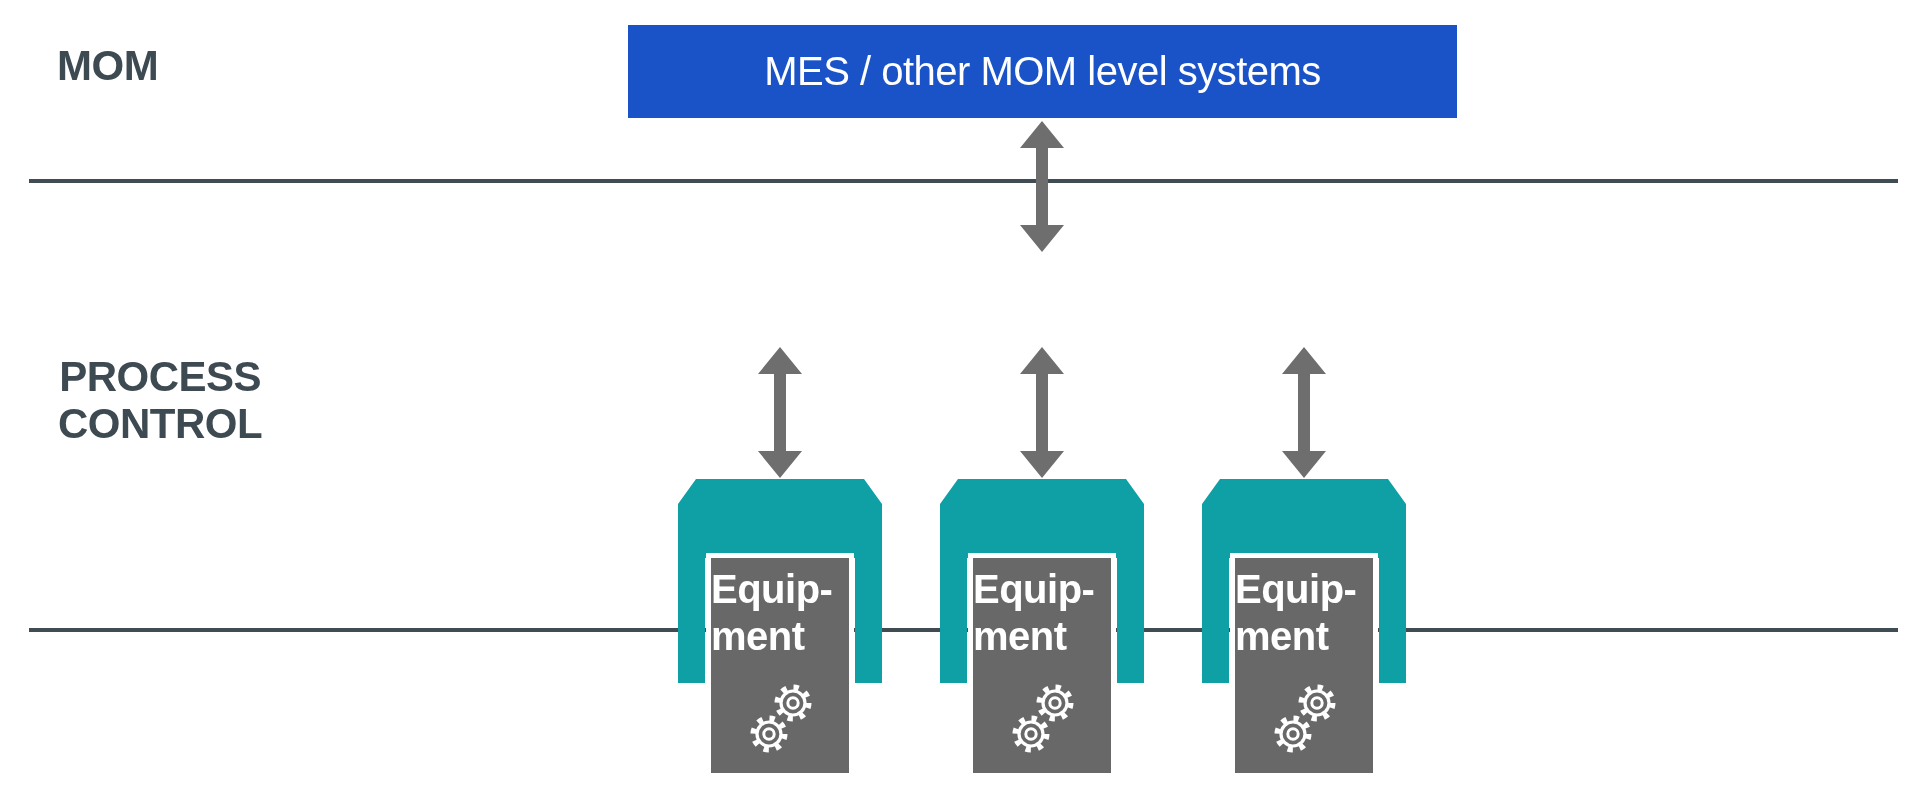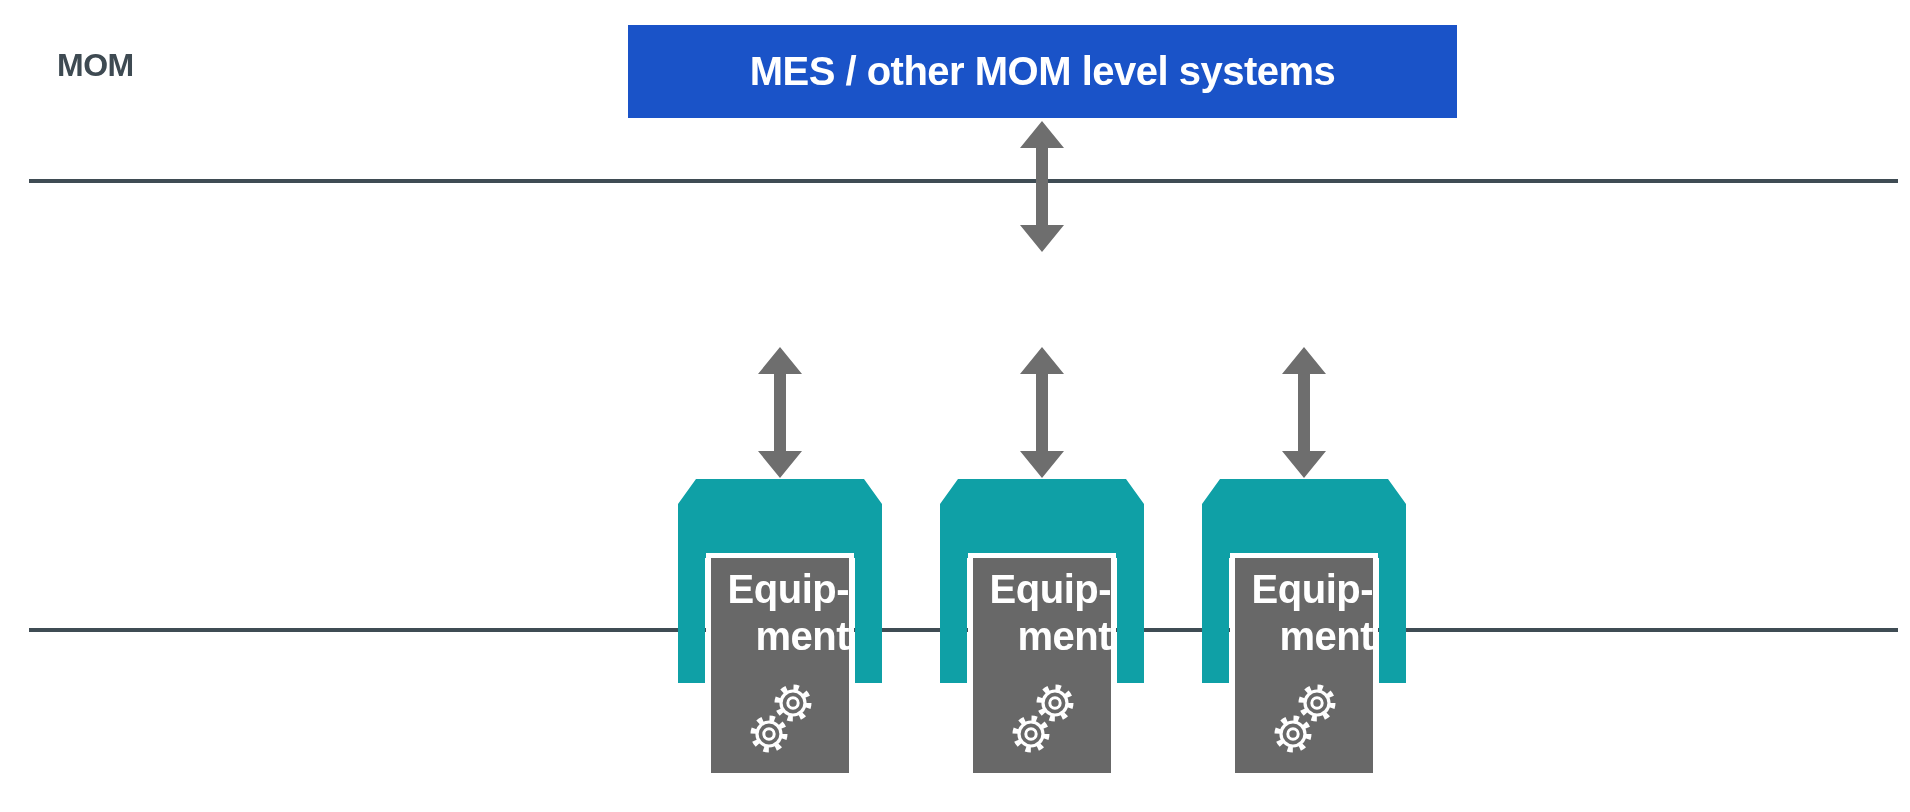--- a/index.html
+++ b/index.html
@@ -8,67 +8,71 @@
   }
   *{margin:0;padding:0;box-sizing:border-box;}
   html,body{background:var(--bg);}
   .stage{
     position:relative;width:1910px;height:812px;background:var(--bg);
     overflow:hidden;font-family:"Liberation Sans",sans-serif;
   }
   
   .layer-label{
     position:absolute;left:57px;color:var(--label);
-    font-size:32px;font-weight:700;line-height:47px;letter-spacing:-0.5px;text-align:center;
+    font-size:42px;font-weight:700;line-height:47px;letter-spacing:-0.5px;text-align:center;
   }
   .layer-label.mom{top:42px;}
   .layer-label.process{top:353px;left:58px;}
   .layer-label.equip{top:711px;}
   
   .rule{position:absolute;left:29px;width:1869px;height:4px;background:var(--line);z-index:0;}
   .rule.r1{top:179px;}
   .rule.r2{top:628px;}
   
   .bar{
     position:absolute;left:628px;width:829px;height:93px;background:var(--blue);
     display:flex;align-items:center;justify-content:center;z-index:1;
   }
   .bar.mes{top:25px;}
   .bar.bus{top:253px;}
-  .bar span{color:var(--white);font-size:40px;font-weight:700;letter-spacing:-0.5px;}
+  .bar span{color:var(--white);font-size:40px;font-weight:400;letter-spacing:-0.5px;}
   
   .varrow{position:absolute;width:44px;height:131px;z-index:1;}
   .varrow.a-top{left:1020px;top:121px;}
   .varrow.a-b1{left:758px;top:347px;}
   .varrow.a-b2{left:1020px;top:347px;}
   .varrow.a-b3{left:1282px;top:347px;}
   
   .clamp{
     position:absolute;top:479px;width:204px;height:204px;background:var(--teal);z-index:1;
     clip-path:polygon(18px 0,186px 0,204px 25px,204px 204px,177px 204px,177px 79px,27px 79px,27px 204px,0 204px,0 25px);
   }
   .clamp.c1{left:678px;} .clamp.c2{left:940px;} .clamp.c3{left:1202px;}
   
   .ebox{
     position:absolute;top:553px;width:148px;height:220px;background:var(--box-gray);
-    border:5px solid var(--white);border-bottom:none;z-index:2;text-align:right;
+    border:5px solid var(--white);border-bottom:none;z-index:2;text-align:left;
   }
   .ebox.b1{left:706px;} .ebox.b2{left:968px;} .ebox.b3{left:1230px;}
   .ebox .etext{
     margin-top:8px;color:var(--white);font-size:40px;font-weight:700;
     line-height:47px;letter-spacing:-0.5px;
   }
   .ebox .gears{position:absolute;left:27px;top:118px;}
 </style>
 </head>
 <body>
 
 <div class="stage">
 
   <div class="layer-label mom">MOM</div>
+  <div class="layer-label process">
+    <div>PROCESS</div>
+    <div>CONTROL</div>
+  </div>
 
   <div class="rule r1"></div>
   <div class="rule r2"></div>
 
   <div class="bar mes">
     <span>MES / other MOM level systems</span>
   </div>
 
 
   <svg class="varrow a-top" viewBox="0 0 44 131" preserveAspectRatio="none">

